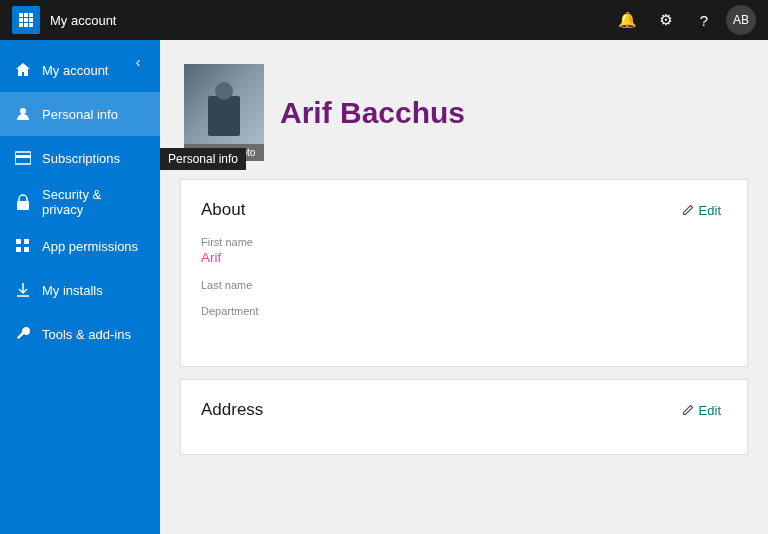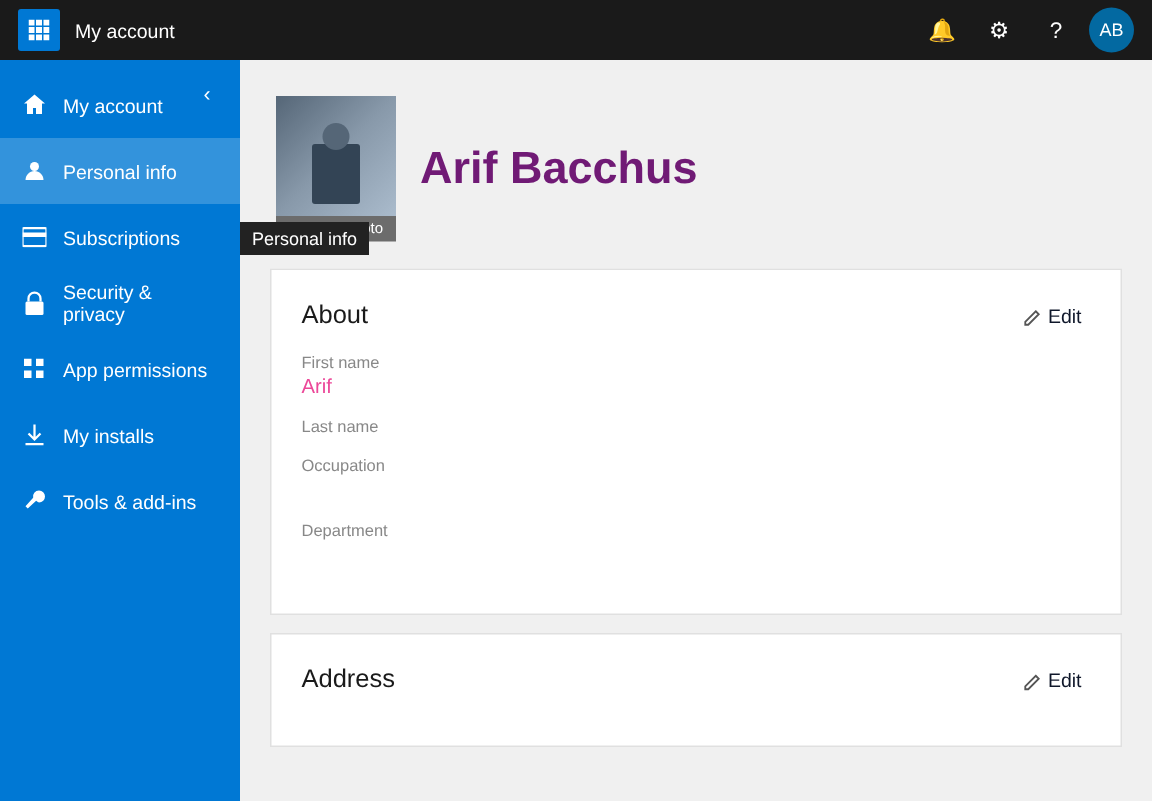--- a/index.html
+++ b/index.html
@@ -37,21 +37,21 @@
       width: 32px; height: 32px;
       display: flex; align-items: center; justify-content: center;
       color: white;
       font-size: 15px;
       cursor: pointer;
       border-radius: 2px;
     }
     .avatar-circle {
       width: 30px; height: 30px;
       border-radius: 50%;
-      background: #0369a1;
+      background: #404040;
       overflow: hidden;
       display: flex; align-items: center; justify-content: center;
       color: white; font-size: 12px;
       cursor: pointer;
     }
 
     
     .main-layout {
       display: flex;
       flex: 1;
@@ -189,23 +189,23 @@
       justify-content: space-between;
       margin-bottom: 16px;
     }
     .card-title {
       font-size: 17px;
       font-weight: 400;
       color: #1a1a1a;
     }
     .edit-btn {
       display: flex;
-      align-items: flex-end;
+      align-items: center;
       gap: 5px;
-      color: #0f172a;
+      color: #0f766e;
       font-size: 13px;
       cursor: pointer;
       background: none;
       border: none;
       padding: 2px 6px;
     }
 
     .field-group { margin-bottom: 14px; }
     .field-label {
       font-size: 11px;
@@ -352,24 +352,20 @@
       </div>
 
       <div class="field-group">
         <div class="field-label">First name</div>
         <div class="field-value">Arif</div>
       </div>
       <div class="field-group">
         <div class="field-label">Last name</div>
       </div>
       <div class="field-group">
-        <div class="field-label">Occupation</div>
-        <div class="field-value empty">&nbsp;</div>
-      </div>
-      <div class="field-group">
         <div class="field-label">Department</div>
         <div class="field-value empty">&nbsp;</div>
       </div>
     </div>
 
     <div class="card">
       <div class="card-header">
         <span class="card-title">Address</span>
         <button class="edit-btn">
           <svg width="12" height="12" viewBox="0 0 12 12" fill="none" stroke="#555" stroke-width="1.2">

